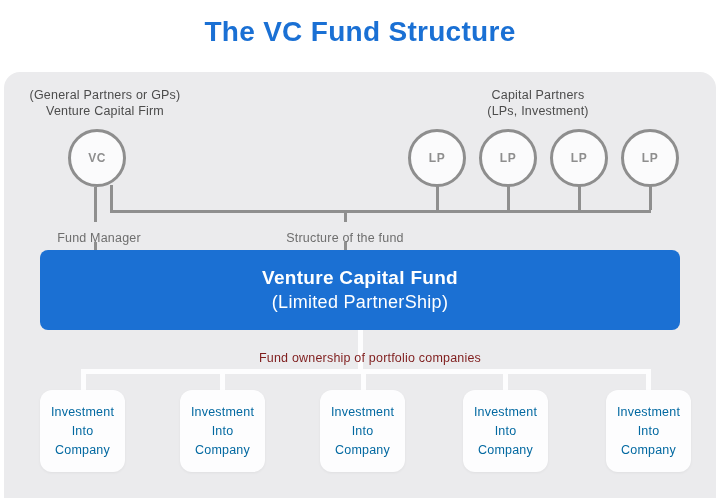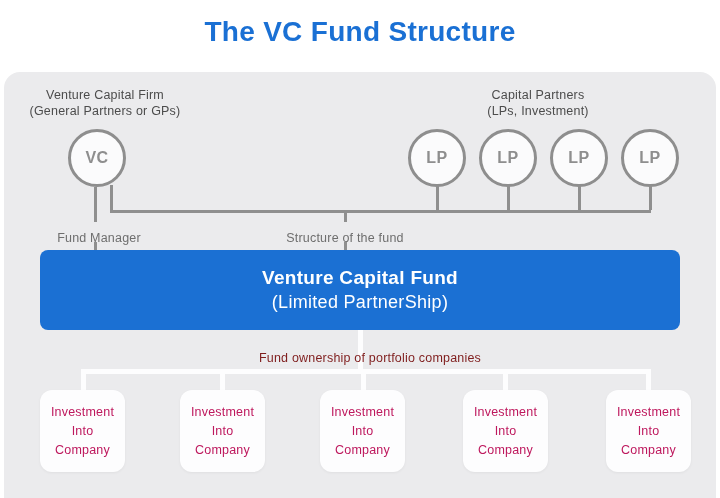--- a/index.html
+++ b/index.html
@@ -17,21 +17,21 @@
     background:#ebebed; border-radius:16px 16px 0 0;
   }
   .group-label {
     position:absolute; text-align:center; font-size:12.5px; line-height:16px;
     color:#4c4c4c; letter-spacing:0.2px;
   }
   .circle {
     position:absolute; width:58px; height:58px; border-radius:50%;
     border:3px solid #8e8e8e; background:#fbfbfc;
     display:flex; align-items:center; justify-content:center;
-    font-size:16px; font-weight:bold; color:#8e8e8e; letter-spacing:0.5px;
+    font-size:12px; font-weight:bold; color:#8e8e8e; letter-spacing:0.5px;
   }
   .gline { position:absolute; background:#8f8f8f; }
   .wline { position:absolute; background:#fdfdfe; }
   .small-label {
     position:absolute; text-align:center; font-size:12.5px; color:#6e6e6e;
     letter-spacing:0.2px; z-index:3;margin-top:8px;
   }
   .fund-box {
     position:absolute; left:40px; top:250px; width:640px; height:80px;
     background:#1b70d3; border-radius:8px; color:#ffffff;
@@ -39,36 +39,36 @@
     line-height:25px; z-index:2;
   }
   .fund-box .l1 { font-size:19px; font-weight:bold; letter-spacing:0.3px; }
   .fund-box .l2 { font-size:18px; letter-spacing:0.3px; }
   .invest-box {
     position:absolute; top:390px; width:85px; height:82px; background:#fdfdfe;
     border-radius:12px; box-shadow:0 1px 3px rgba(0,0,0,0.05);
     display:flex; align-items:center; justify-content:center; z-index:2;
   }
   .invest-box span {
-    white-space:pre-line; text-align:center; color:#be185d;
+    white-space:pre-line; text-align:center; color:#0369a1;
     font-size:12.5px; line-height:19px; letter-spacing:0.2px;
   }
 </style>
 </head>
 <body>
 
 <div class="page">
 
   <div class="title">The VC Fund Structure</div>
 
   <div class="panel"></div>
 
   <div class="group-label" style="left:10px; top:87px; width:190px;">
+    <div>(General Partners or GPs)</div>
     <div>Venture Capital Firm</div>
-    <div>(General Partners or GPs)</div>
   </div>
   <div class="circle" style="left:68px; top:129px;">
     <span>VC</span>
   </div>
 
   <div class="group-label" style="left:443px; top:87px; width:190px;">
     <div>Capital Partners</div>
     <div>(LPs, Investment)</div>
   </div>
   <div class="circle" style="left:408px; top:129px;">

